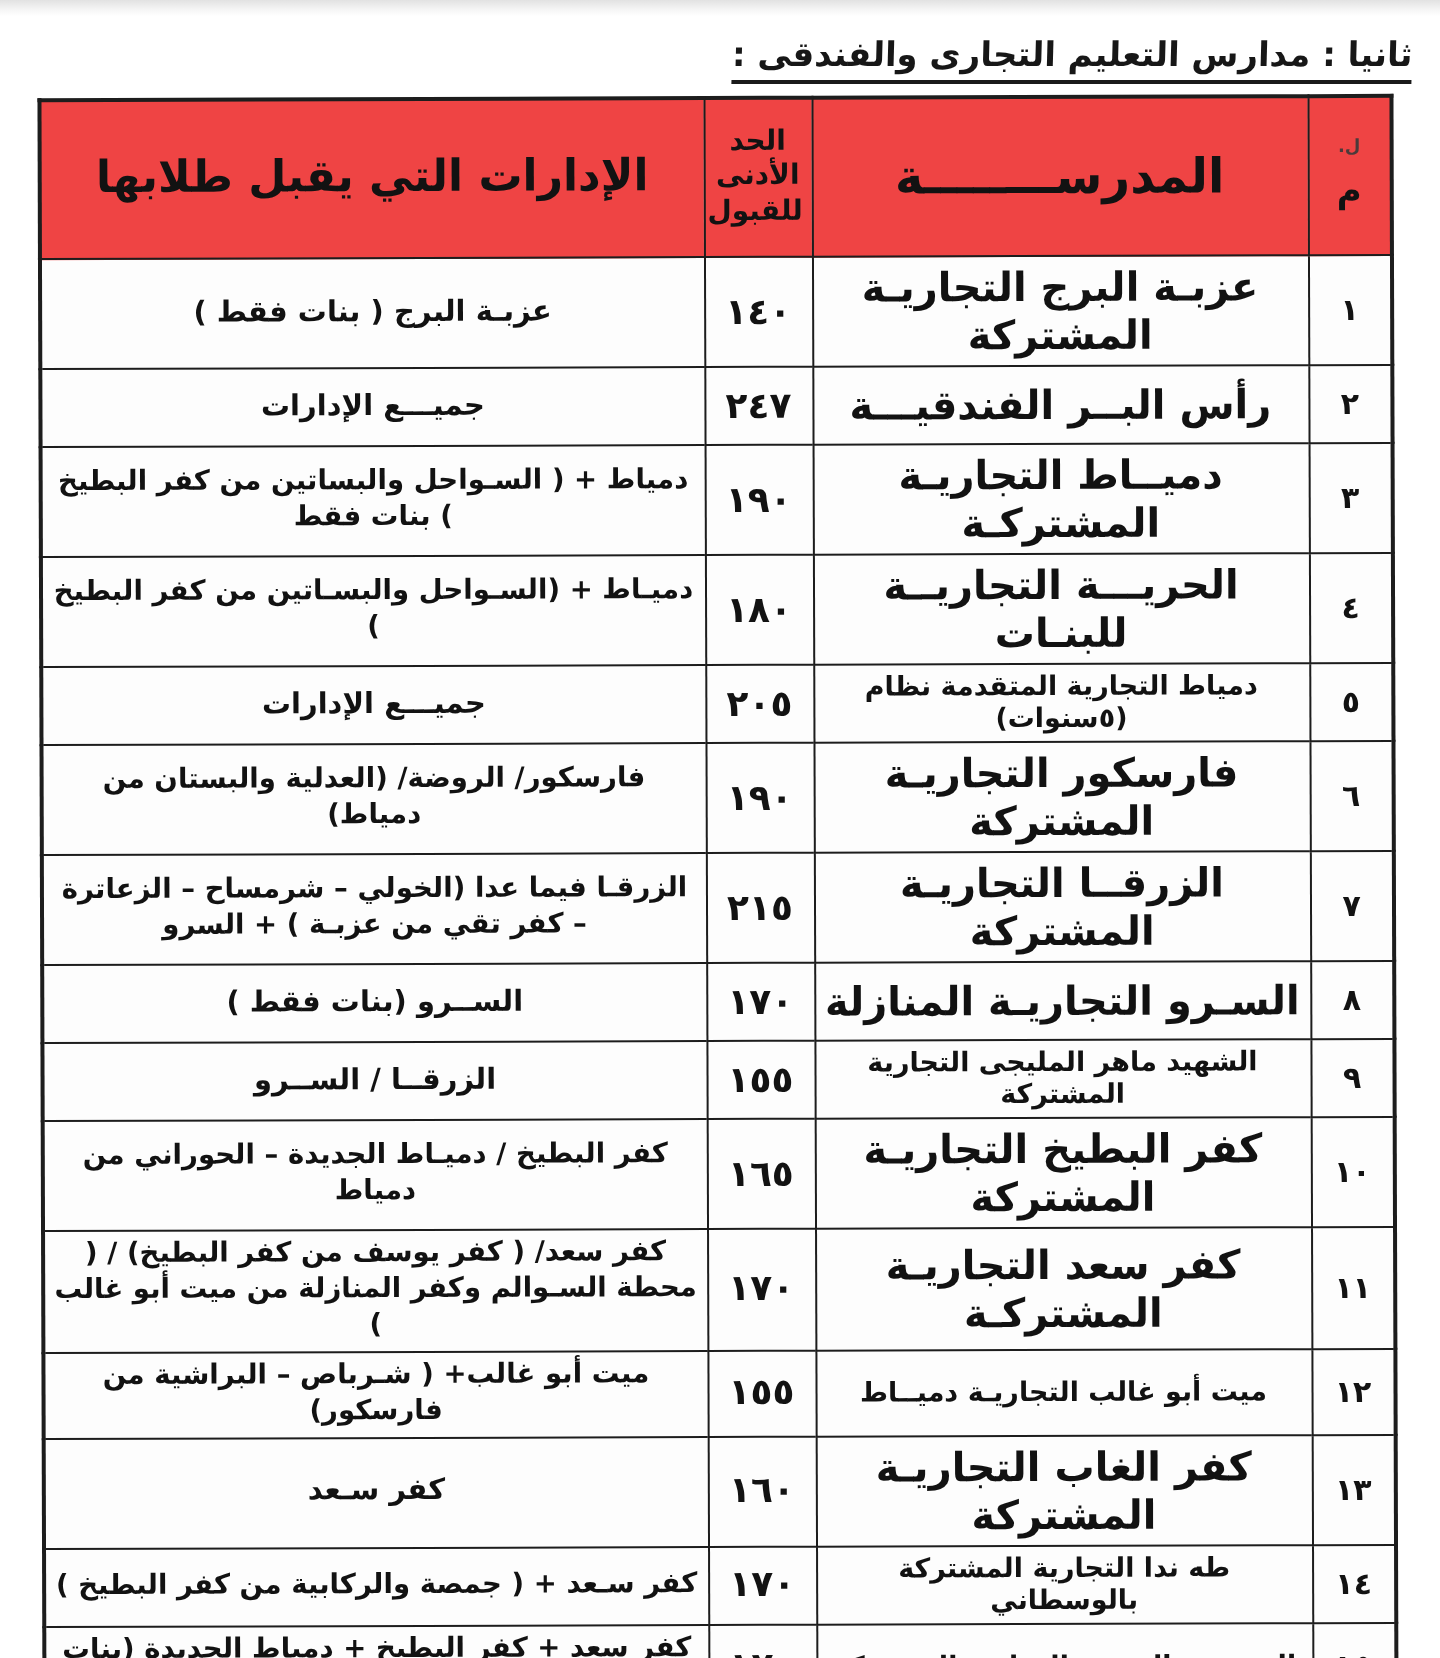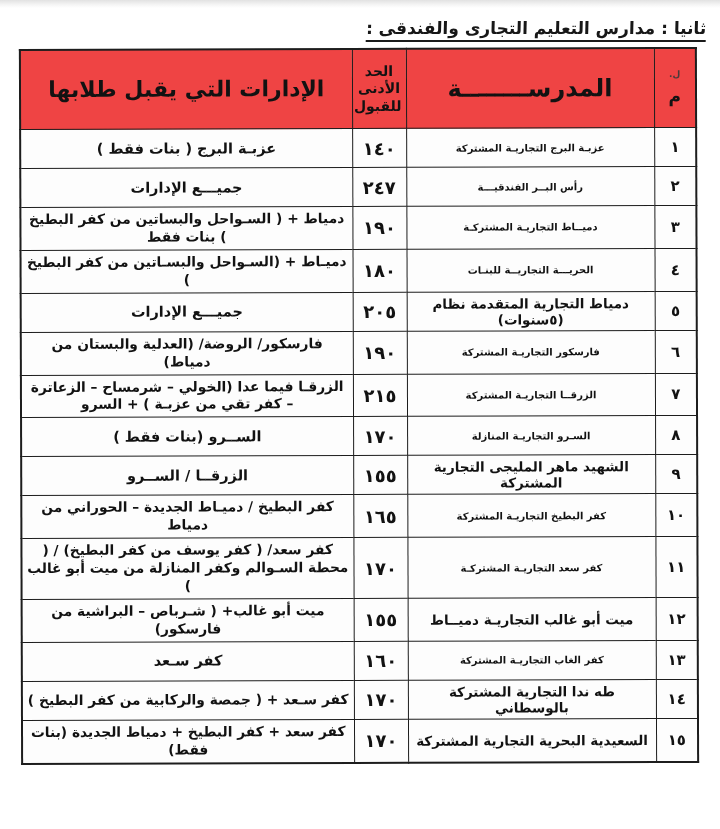--- a/index.html
+++ b/index.html
@@ -102,21 +102,21 @@
     font-size: 9px;
     font-weight: 700;
     color: #3a3a3a;
     line-height: 1;
     margin-bottom: 7px;
     opacity: .9;
   }
 
   tbody td { height: 32px; }
   td.d-num   { font-size: 15px; letter-spacing: 1px; }
-  td.d-school{ font-size: 10px; }
+  td.d-school{ font-size: 20px; }
   td.d-score { font-size: 18px; letter-spacing: 1px; }
   td.d-admin { font-size: 14.5px; line-height: 1.3; padding: 4px 7px; }
 
   td.d-school.small { font-size: 13.5px; }
   td.d-admin.two-line { font-size: 13.8px; }
 </style>
 </head>
 <body>
 
 <div class="page">

